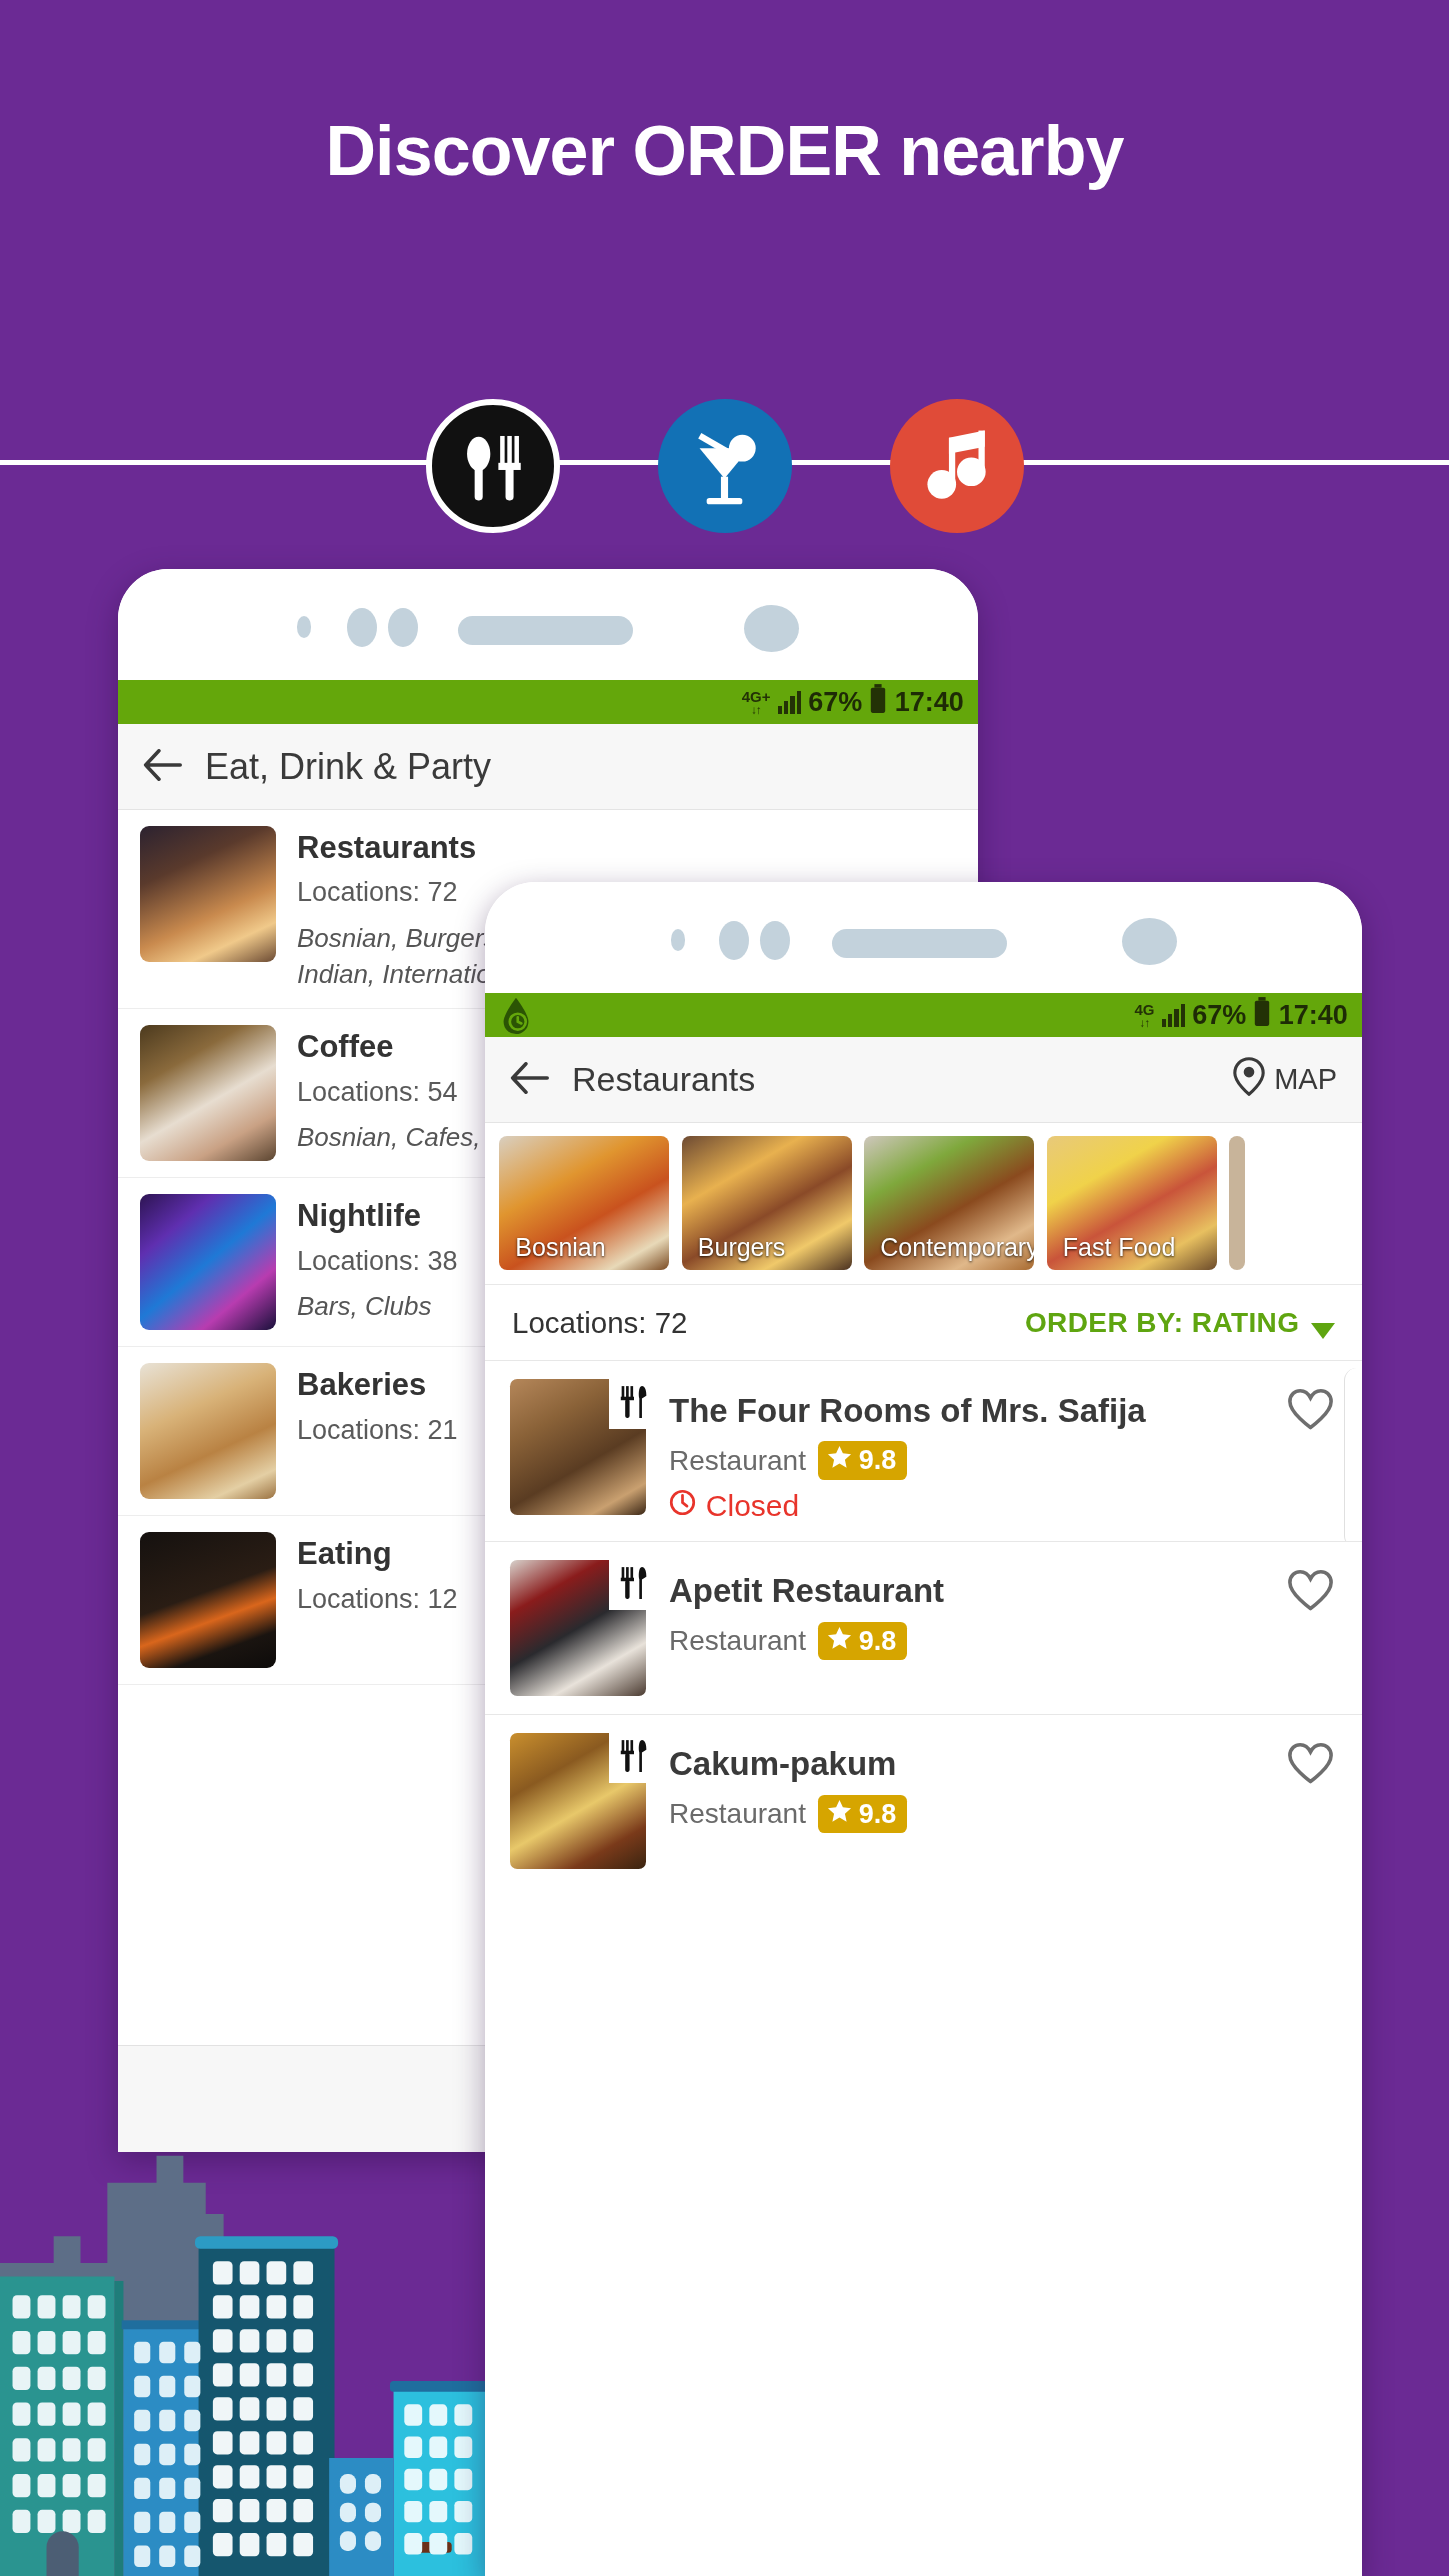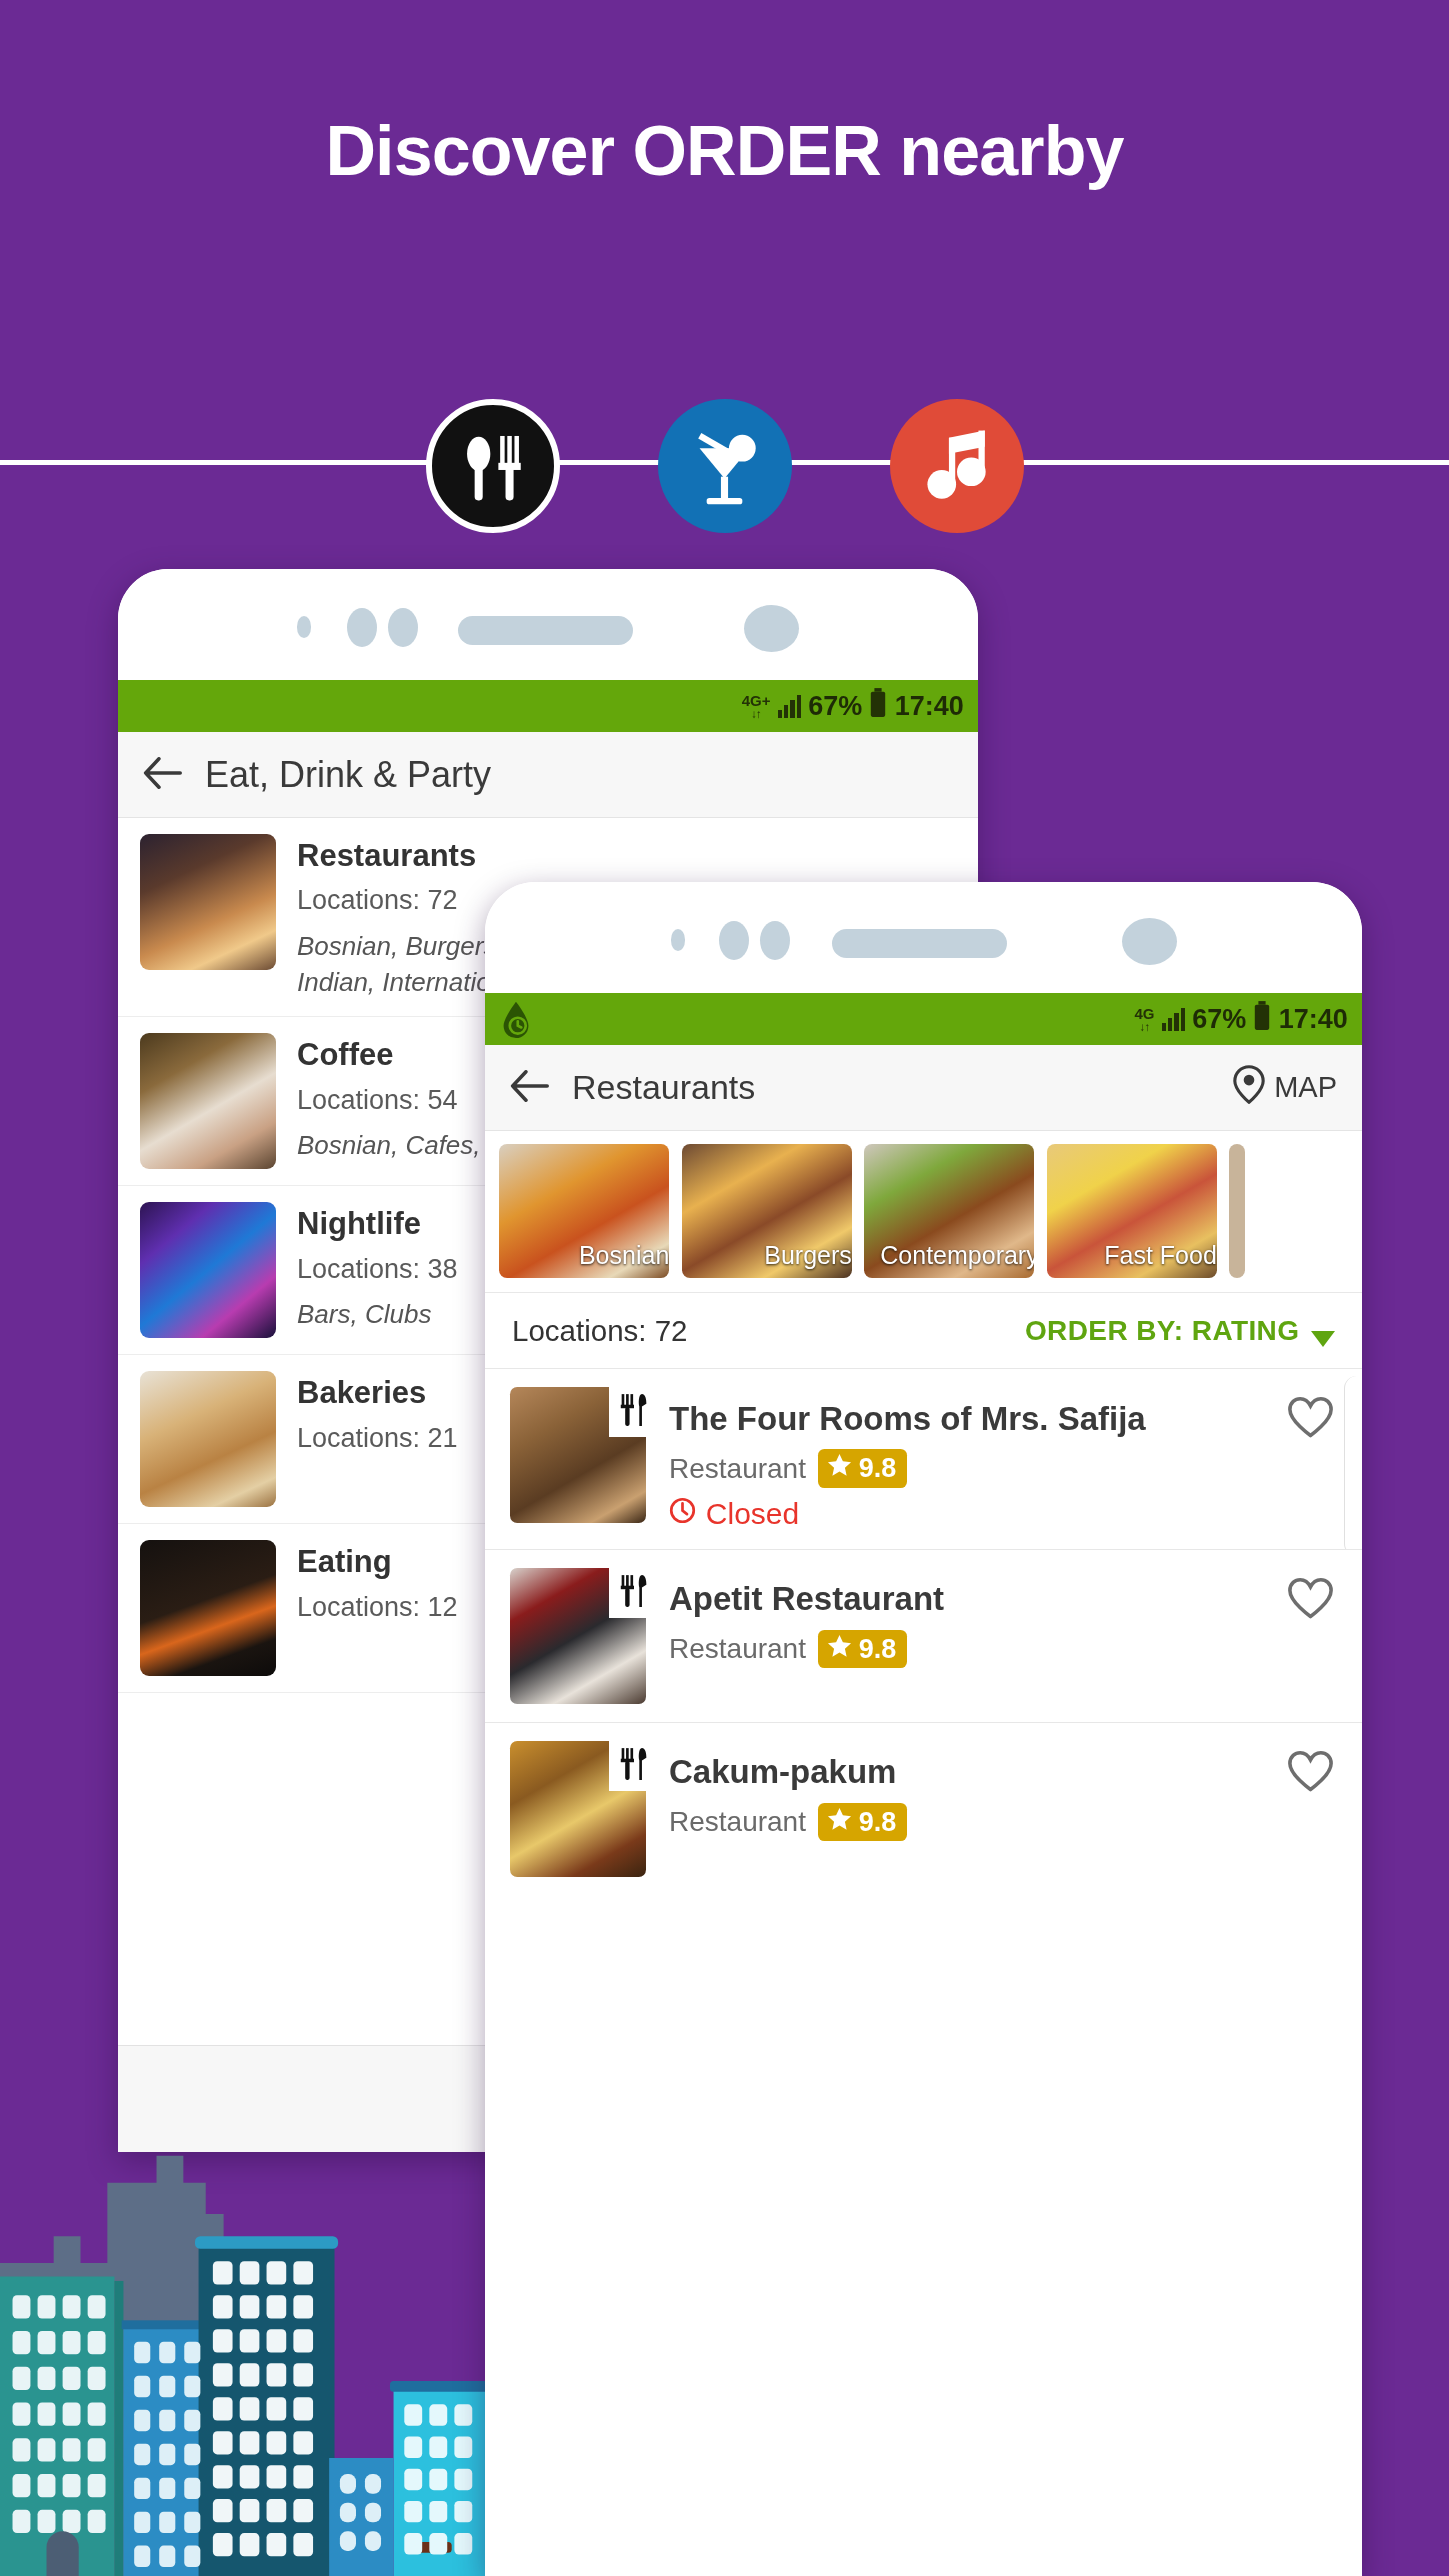--- a/index.html
+++ b/index.html
@@ -53,21 +53,21 @@
   }
   .phone-back { left: 118px; top: 569px; width: 860px; height: 1583px; z-index: 5; }
   .phone-front { left: 485px; top: 882px; width: 877px; height: 1694px; z-index: 9; }
 
   .bezel { position: relative; width: 100%; height: 111px; background: #FFFFFF; }
   .bz-dot  { position: absolute; background: #C3D2DC; border-radius: 50%; }
   .bz-pill { position: absolute; background: #C3D2DC; border-radius: 16px; }
 
   
   .statusbar {
-    height: 52px; background: #64A70B;
+    height: 44px; background: #64A70B;
     display: flex; align-items: center; justify-content: flex-end;
     padding: 0 14.3px; gap: 7.2px;
     color: #1E2B06; font-size: 27px; font-weight: bold;
     font-family: "Liberation Sans", sans-serif;
   }
   .sb-left { margin-right: auto; display: flex; align-items: center; }
   .sb-net { font-size: 15px; font-weight: bold; line-height: 1; text-align: center; color:#233206; }
   .sb-net .arrows { font-size: 11.6px; letter-spacing: -0.9px; display:block; }
   .bars { display: flex; align-items: flex-end; gap: 1.8px; height: 23px; }
   .bars i { width: 4.5px; background: #233206; display: block; }
@@ -102,21 +102,21 @@
 
   
   .chips-strip {
     display: flex; gap: 12.5px; padding: 12.5px 14.3px 14.3px 14.3px; background: #FFFFFF;
     border-bottom: 0.9px solid #E8E8E8; overflow: hidden;
   }
   .chip { position: relative; width: 170px; height: 134px; border-radius: 8px;
           flex: 0 0 170px; overflow: hidden; background-size: cover; }
   .chip.partial { flex: 0 0 16px; width: 16px; }
   .chip-label {
-    position: absolute; left: 16px; right: 0; bottom: 7.2px; text-align: right;
+    position: absolute; left: 16px; right: 0; bottom: 7.2px; text-align: left;
     color: #FFFFFF; font-size: 25px; text-shadow: 0 0.9px 2.7px rgba(0,0,0,.85);
   }
 
   .sortbar { display: flex; align-items: center; padding: 21.5px 27px 19.7px 27px; background:#FFFFFF; }
   .sort-count { font-size: 29.5px; color: #333333; }
   .sort-btn { margin-left: auto; display: flex; align-items: flex-end; gap: 11.6px;
               font-size: 28px; font-weight: bold; color: #5FA510; letter-spacing: 0.4px; }
   .caret { width: 0; height: 0; border-left: 12.5px solid transparent;
            border-right: 12.5px solid transparent; border-top: 16px solid #5FA510; }
 

